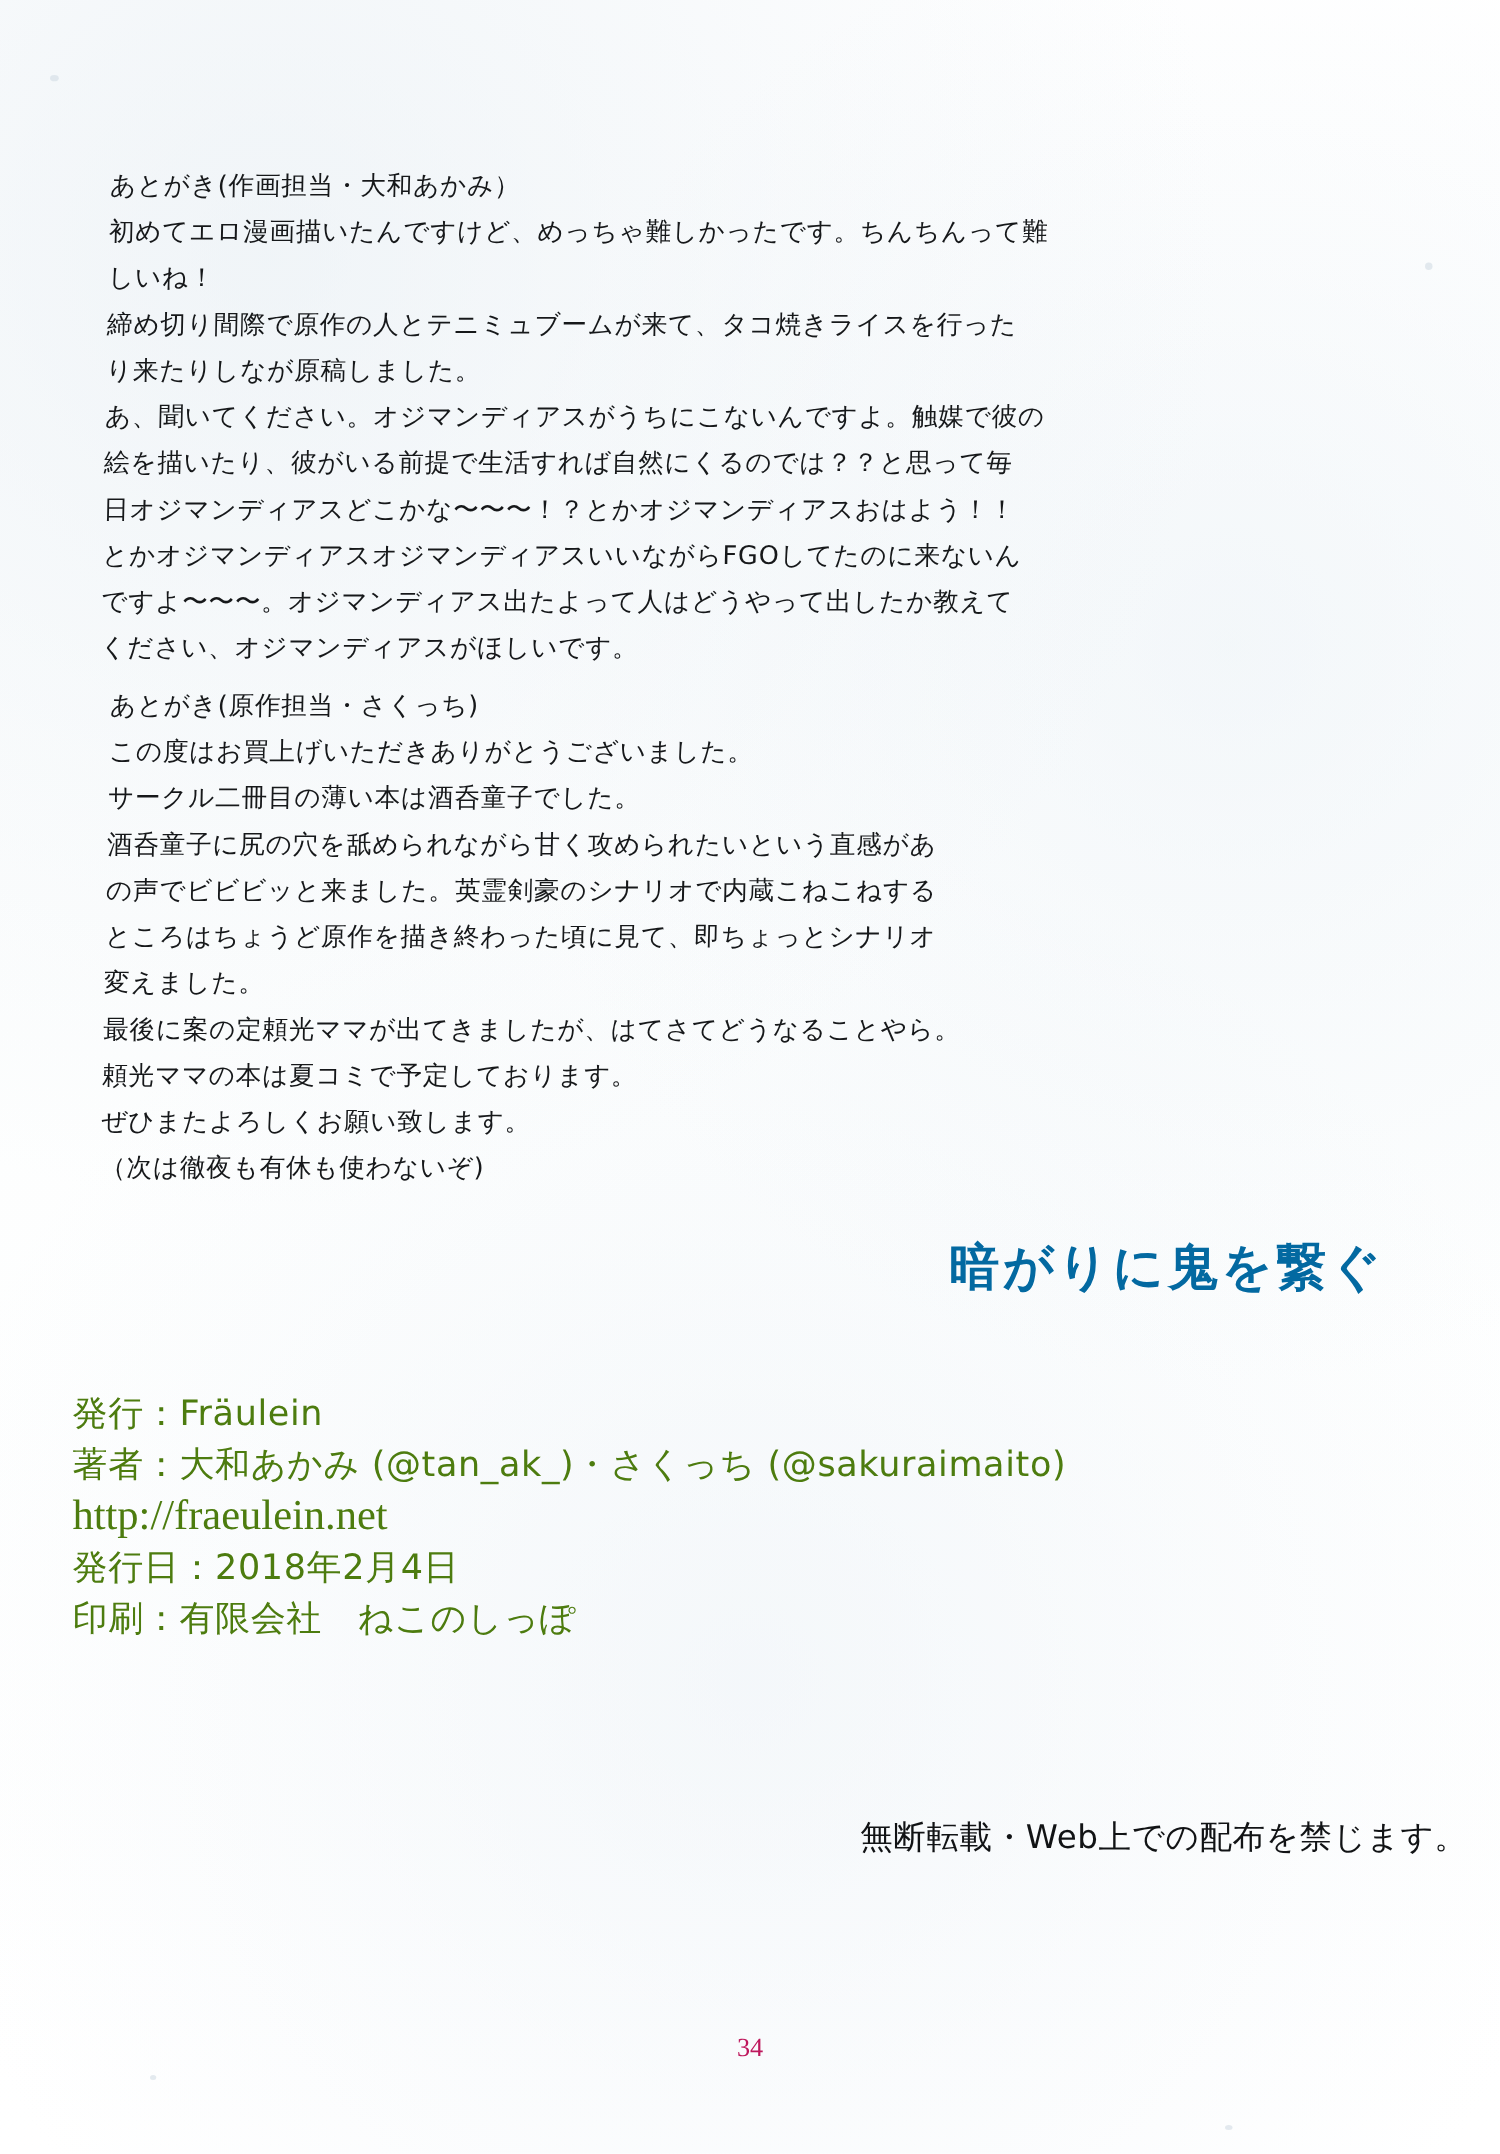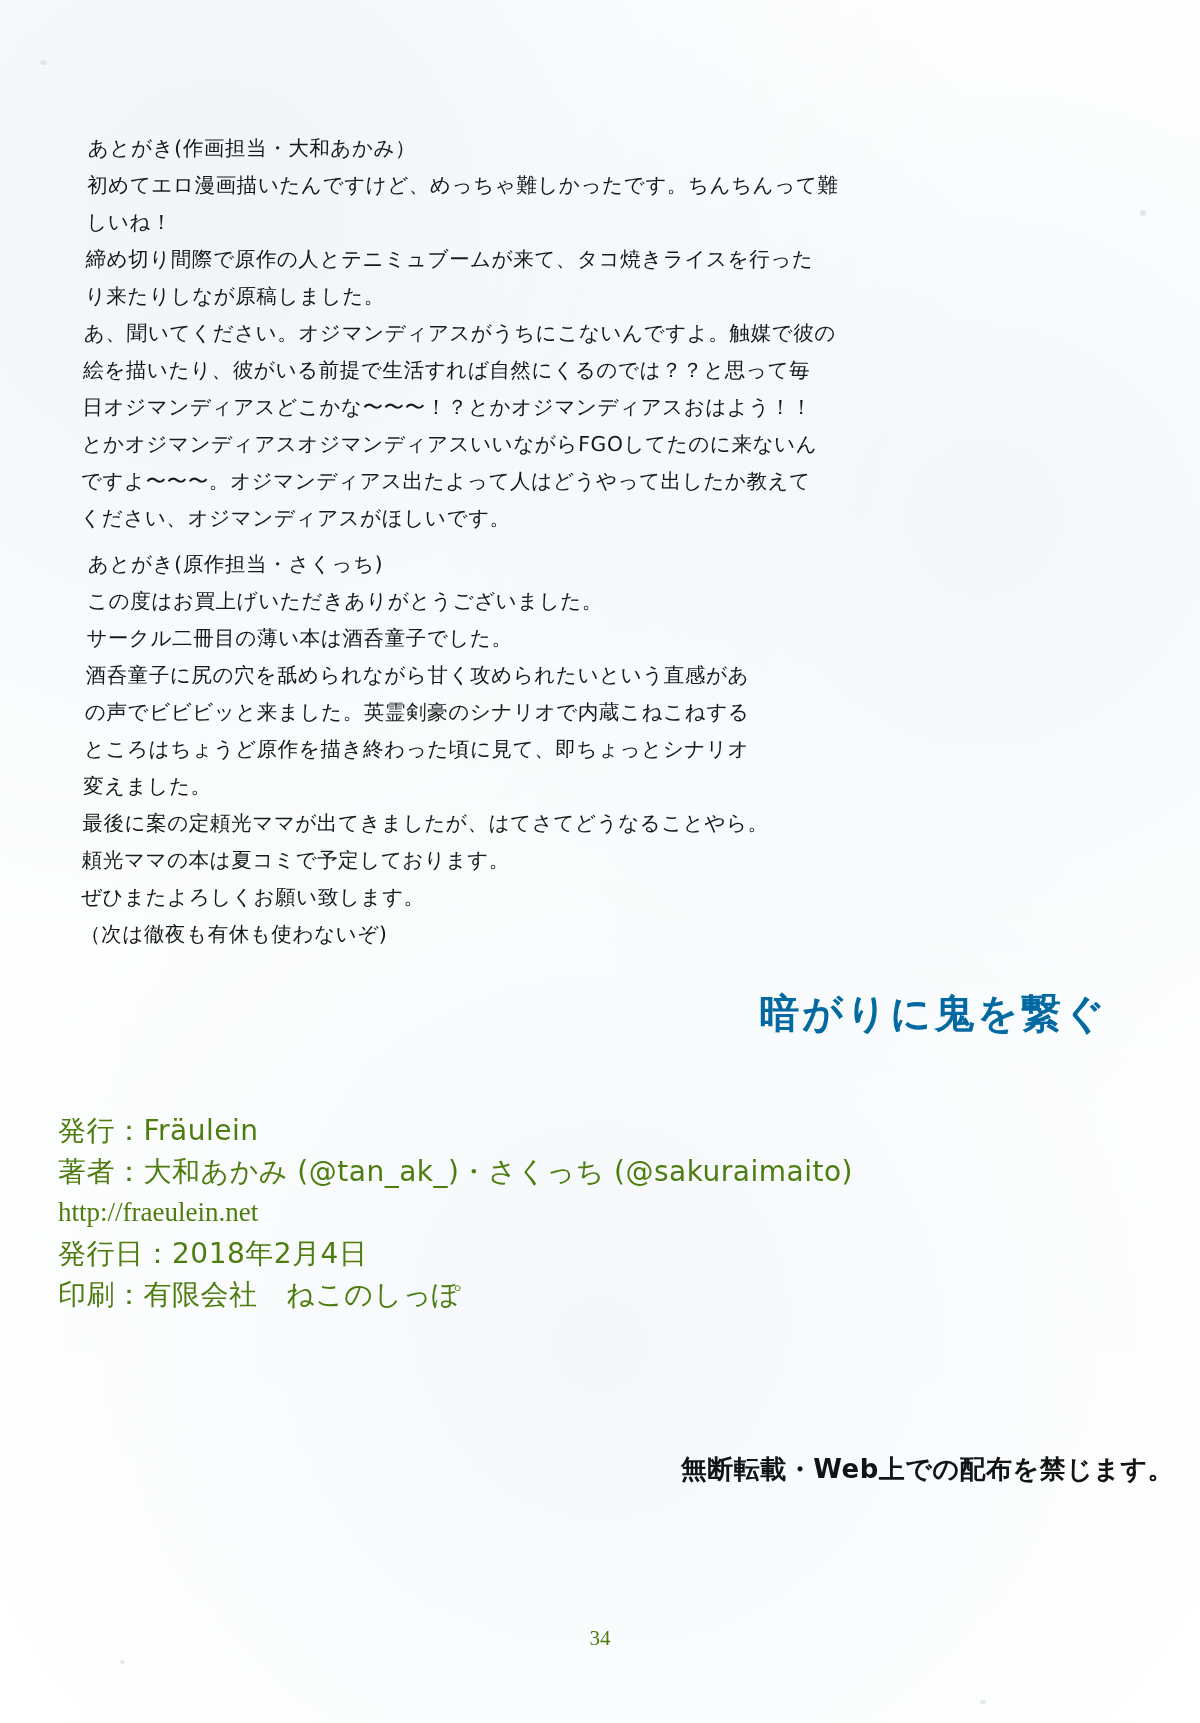--- a/index.html
+++ b/index.html
@@ -71,46 +71,46 @@
     top: 1110px;
     font-family: "DejaVu Sans", sans-serif;
     font-size: 28px;
     line-height: 41px;
     color: #4d7c0f;
     letter-spacing: 0.5px;
   }
   .colophon .line { white-space: pre; }
   .colophon .url {
     font-family: "Liberation Serif", serif;
-    font-size: 27px;
+    font-size: 34px;
     letter-spacing: 0px;
   }
 
   
   .notice {
     position: absolute;
     right: 26px;
     top: 1452px;
     font-family: "DejaVu Sans", sans-serif;
     font-size: 26px;
-    font-weight: bold;
+    font-weight: normal;
     letter-spacing: 0.5px;
     color: #111315;
   }
 
   
   .page-number {
     position: absolute;
     left: 0;
     right: 0;
     top: 1626px;
     text-align: center;
     font-family: "Liberation Serif", serif;
     font-size: 21px;
-    color: #4d7c0f;
+    color: #be185d;
   }
 
   
   .speck {
     position: absolute;
     background: rgba(210,220,228,0.6);
     border-radius: 50%;
     pointer-events: none;
   }
 </style>

